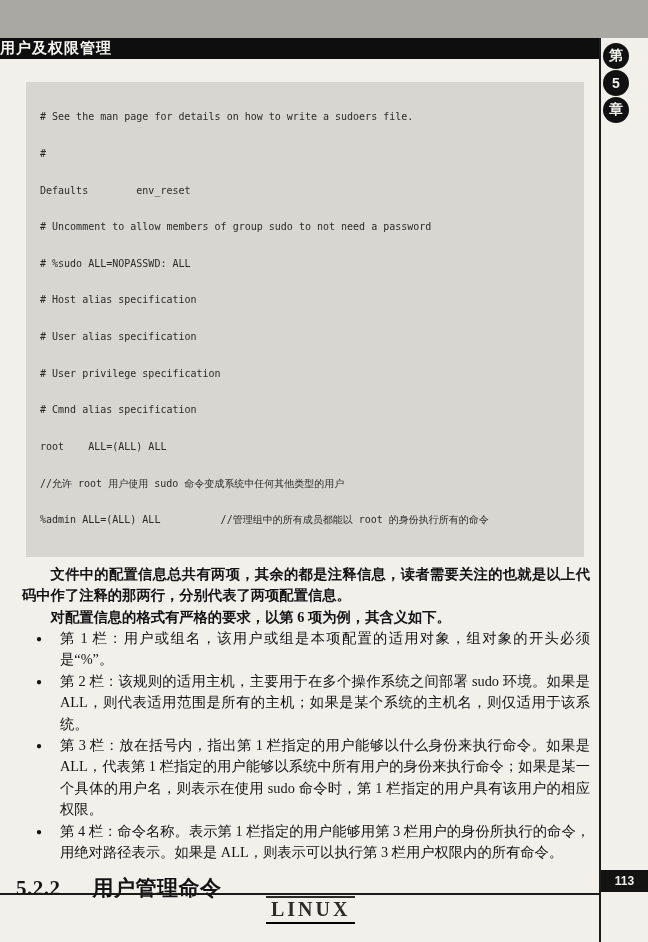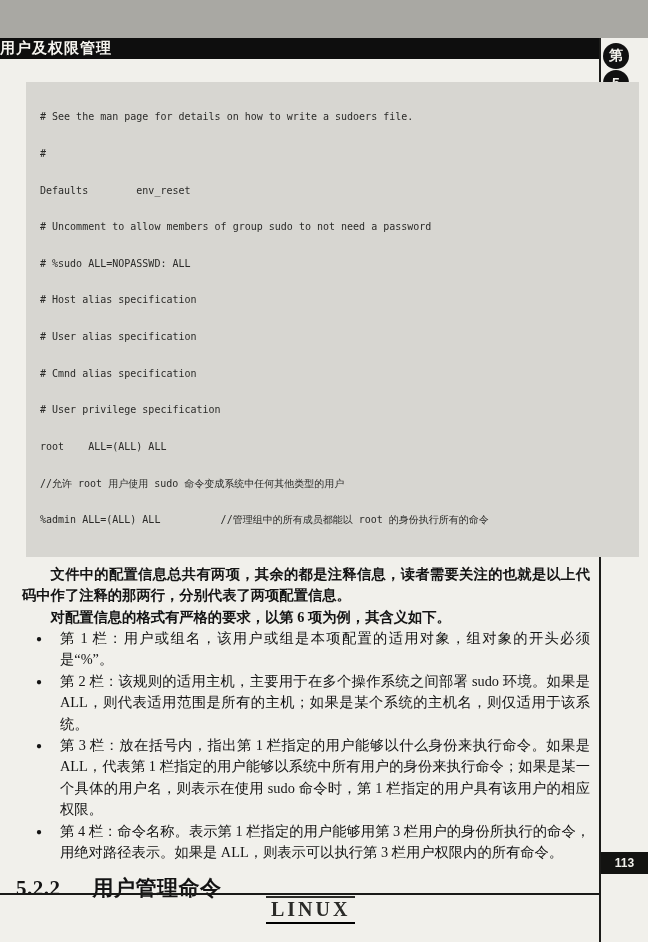--- a/index.html
+++ b/index.html
@@ -45,21 +45,21 @@
     display: flex; align-items: center; justify-content: center;
     font-family: "Liberation Sans", sans-serif;
     font-weight: bold; font-size: 14px;
   }
   .content {
     position: absolute; left: 22px; top: 82px;
     width: 568px;
   }
   .code-block {
     margin-left: 4px;
-    width: 613px;
+    width: 558px;
     background: #d7d6d1;
     padding: 5px 10px 6px 14px;
     font-family: "DejaVu Sans Mono", "Liberation Mono", monospace;
     font-size: 10px; line-height: 12.2px;
     color: #2a2a28;
     white-space: pre;
   }
   .code-line { white-space: pre; }
   p.body-para {
     font-size: 14.3px; line-height: 21.4px;
@@ -92,21 +92,21 @@
   .footer-logo {
     position: absolute; left: 266px; top: 896px;
     font-family: "Liberation Serif", serif;
     font-size: 20px; font-weight: bold; letter-spacing: 3px;
     color: #2b2b28;
     border-top: 2px solid #2b2b28;
     border-bottom: 2px solid #000000;
     padding: 0 5px 1px 5px;
   }
   .page-number-box {
-    position: absolute; left: 601px; top: 852px;
+    position: absolute; left: 601px; top: 870px;
     width: 47px; height: 22px;
     background: #131311;
     color: #f1f0eb;
     font-family: "Liberation Sans", sans-serif;
     font-size: 12px; font-weight: bold;
     display: flex; align-items: center; justify-content: center;
   }
 </style>
 </head>
 <body>
@@ -130,22 +130,22 @@
   <div class="content">
 
     <div class="code-block">
       <div class="code-line"># See the man page for details on how to write a sudoers file.</div>
       <div class="code-line">#</div>
       <div class="code-line">Defaults        env_reset</div>
       <div class="code-line"># Uncomment to allow members of group sudo to not need a password</div>
       <div class="code-line"># %sudo ALL=NOPASSWD: ALL</div>
       <div class="code-line"># Host alias specification</div>
       <div class="code-line"># User alias specification</div>
+      <div class="code-line"># User privilege specification</div>
       <div class="code-line"># Cmnd alias specification</div>
-      <div class="code-line"># User privilege specification</div>
       <div class="code-line">root    ALL=(ALL) ALL</div>
       <div class="code-line">//允许 root 用户使用 sudo 命令变成系统中任何其他类型的用户</div>
       <div class="code-line">%admin ALL=(ALL) ALL          //管理组中的所有成员都能以 root 的身份执行所有的命令</div>
     </div>
 
     <p class="body-para" style="margin-top:7px">文件中的配置信息总共有两项，其余的都是注释信息，读者需要关注的也就是以上代码中作了注释的那两行，分别代表了两项配置信息。</p>
     <p class="body-para">对配置信息的格式有严格的要求，以第 6 项为例，其含义如下。</p>
 
     <ul class="bullets">
       <li>

